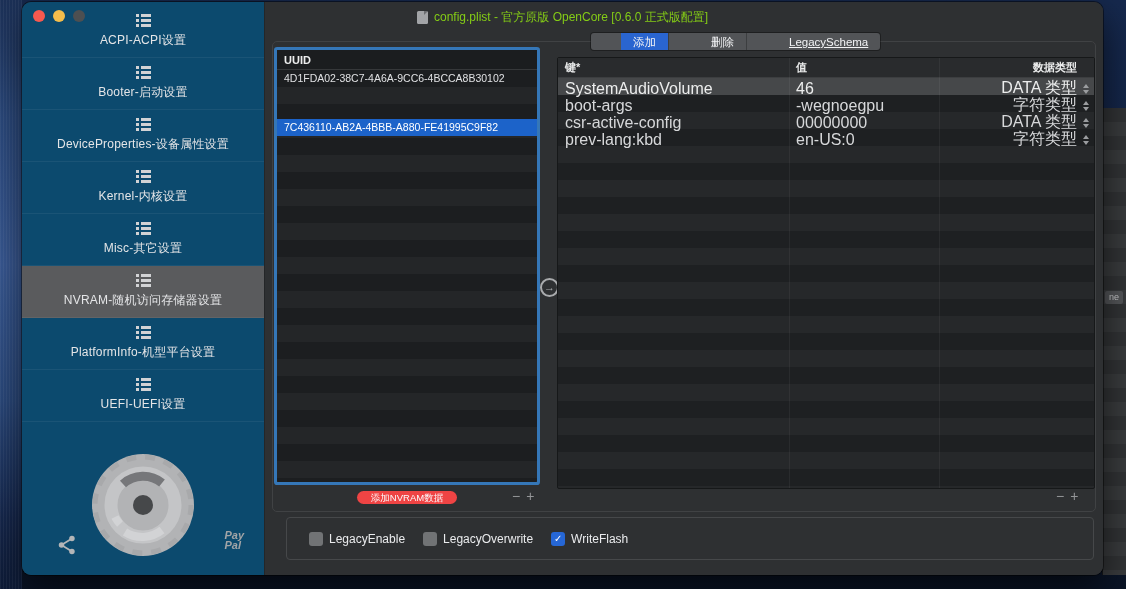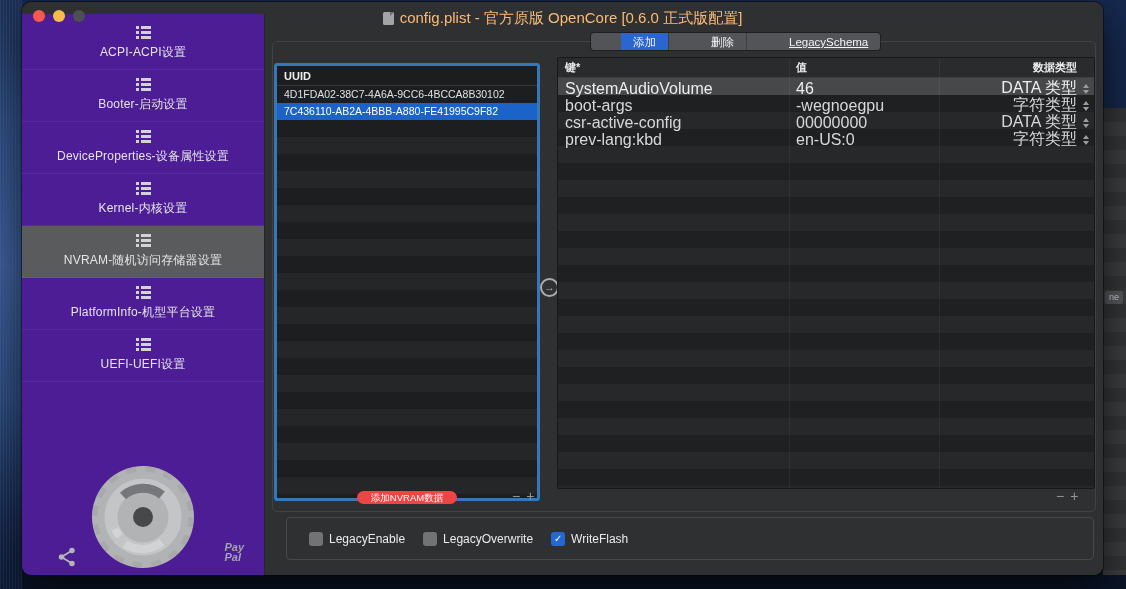--- a/index.html
+++ b/index.html
@@ -35,30 +35,30 @@
   }
 
   
   .lights{ position:absolute; left:11px; top:8px; display:flex; gap:8px; z-index:9; }
   .light{ width:12px; height:12px; border-radius:50%; display:inline-block; }
   .light.red{ background:var(--traffic-red,#f7594f); }
   .light.yellow{ background:var(--traffic-yellow,#f5bd4b); }
   .light.gray{ background:#4d4f51; }
   .titlebar-title{
     position:absolute; left:0; right:0; top:7px; text-align:center; z-index:8;
-    font-size:15px; color:#fdba74; display:flex; justify-content:center; align-items:center; gap:6px;
+    font-size:12px; color:#84cc16; display:flex; justify-content:center; align-items:center; gap:6px;
     pointer-events:none;
   }
   .doc-icon{ position:relative; width:11px; height:13px; background:#a2a4a7; border-radius:1.5px; display:inline-block; }
   .doc-icon::after{ content:""; position:absolute; right:0; top:0; border-left:4px solid #6b6d70; border-bottom:4px solid transparent; }
 
   
   .sidebar{
-    position:absolute; left:0; top:12px; width:243px; height:100%;
-    background:#4c1d95; border-right:1px solid #242628;
+    position:absolute; left:0; top:0; width:243px; height:100%;
+    background:#0c4a6e; border-right:1px solid #242628;
   }
   #sidebar-items{ position:absolute; top:4px; left:0; right:0; }
   .side-item{
     height:52px; display:flex; flex-direction:column; align-items:center; justify-content:center;
     gap:5px; border-bottom:1px solid rgba(255,255,255,.06); cursor:default;
   }
   .side-item.selected{ background:#5a5b5d; }
   .side-label{ font-size:12px; color:#e4e5e7; letter-spacing:.2px; }
   .licon{ display:flex; flex-direction:column; gap:2px; }
   .lrow{ display:flex; gap:2px; align-items:center; }
@@ -88,32 +88,32 @@
   }
   .tab{
     font-size:11.5px; color:#f2f3f5; padding:1px 12px 0; display:flex; align-items:center;
     border-right:1px solid #3c3e40; cursor:default; white-space:nowrap;margin-left:30px;
   }
   .tab:last-child{ border-right:none;text-decoration:underline; }
   .tab.sel{ background:var(--tab-blue,#2a65d0); }
 
   
   .uuid-panel{
-    position:absolute; left:12px; top:64px; width:260px; height:432px;
+    position:absolute; left:12px; top:48px; width:260px; height:432px;
     background:repeating-linear-gradient(180deg,#1c1e20 0 17px,#242628 17px 34px);
     background-position:0 20px; border-radius:1px;
     box-shadow:0 0 0 3px var(--focus-ring,#3577b8);
   }
   .uuid-header{
     height:20px; line-height:20px; background:#1b1d1f; border-bottom:1px solid #36383a;
     font-size:11px; font-weight:bold; color:#eceded; padding-left:7px;
   }
   .urow{ height:17px; line-height:17px; font-size:10.5px; color:#e0e1e3; padding-left:7px;
     white-space:nowrap; overflow:hidden; }
-  .urow.sel{ background:var(--sel-blue,#1c63c9); color:#fff; }
+  .urow.sel{ background:var(--sel-blue,#1c63c9); color:#fff;margin-top:32px; }
 
   
   .arrow-btn{
     position:absolute; left:275px; top:276px; width:19px; height:19px; border-radius:50%;
     background:transparent; border:2px solid #a9abad; display:flex; align-items:center; justify-content:center;
     cursor:default; padding:0;
   }
   .arrow-glyph{ font-size:11px; font-weight:bold; color:#a9abad; line-height:1; margin-top:-1px; }
 
   
@@ -249,20 +249,37 @@
             <div class="lrow">
               <span class="sq"></span>
               <span class="bar"></span>
             </div>
             <div class="lrow">
               <span class="sq"></span>
               <span class="bar"></span>
             </div>
           </div>
           <div class="side-label">Kernel-内核设置</div>
+        </div>
+        <div class="side-item">
+          <div class="licon">
+            <div class="lrow">
+              <span class="sq"></span>
+              <span class="bar"></span>
+            </div>
+            <div class="lrow">
+              <span class="sq"></span>
+              <span class="bar"></span>
+            </div>
+            <div class="lrow">
+              <span class="sq"></span>
+              <span class="bar"></span>
+            </div>
+          </div>
+          <div class="side-label">Misc-其它设置</div>
         </div>
         <div class="side-item selected">
           <div class="licon">
             <div class="lrow">
               <span class="sq"></span>
               <span class="bar"></span>
             </div>
             <div class="lrow">
               <span class="sq"></span>
               <span class="bar"></span>

